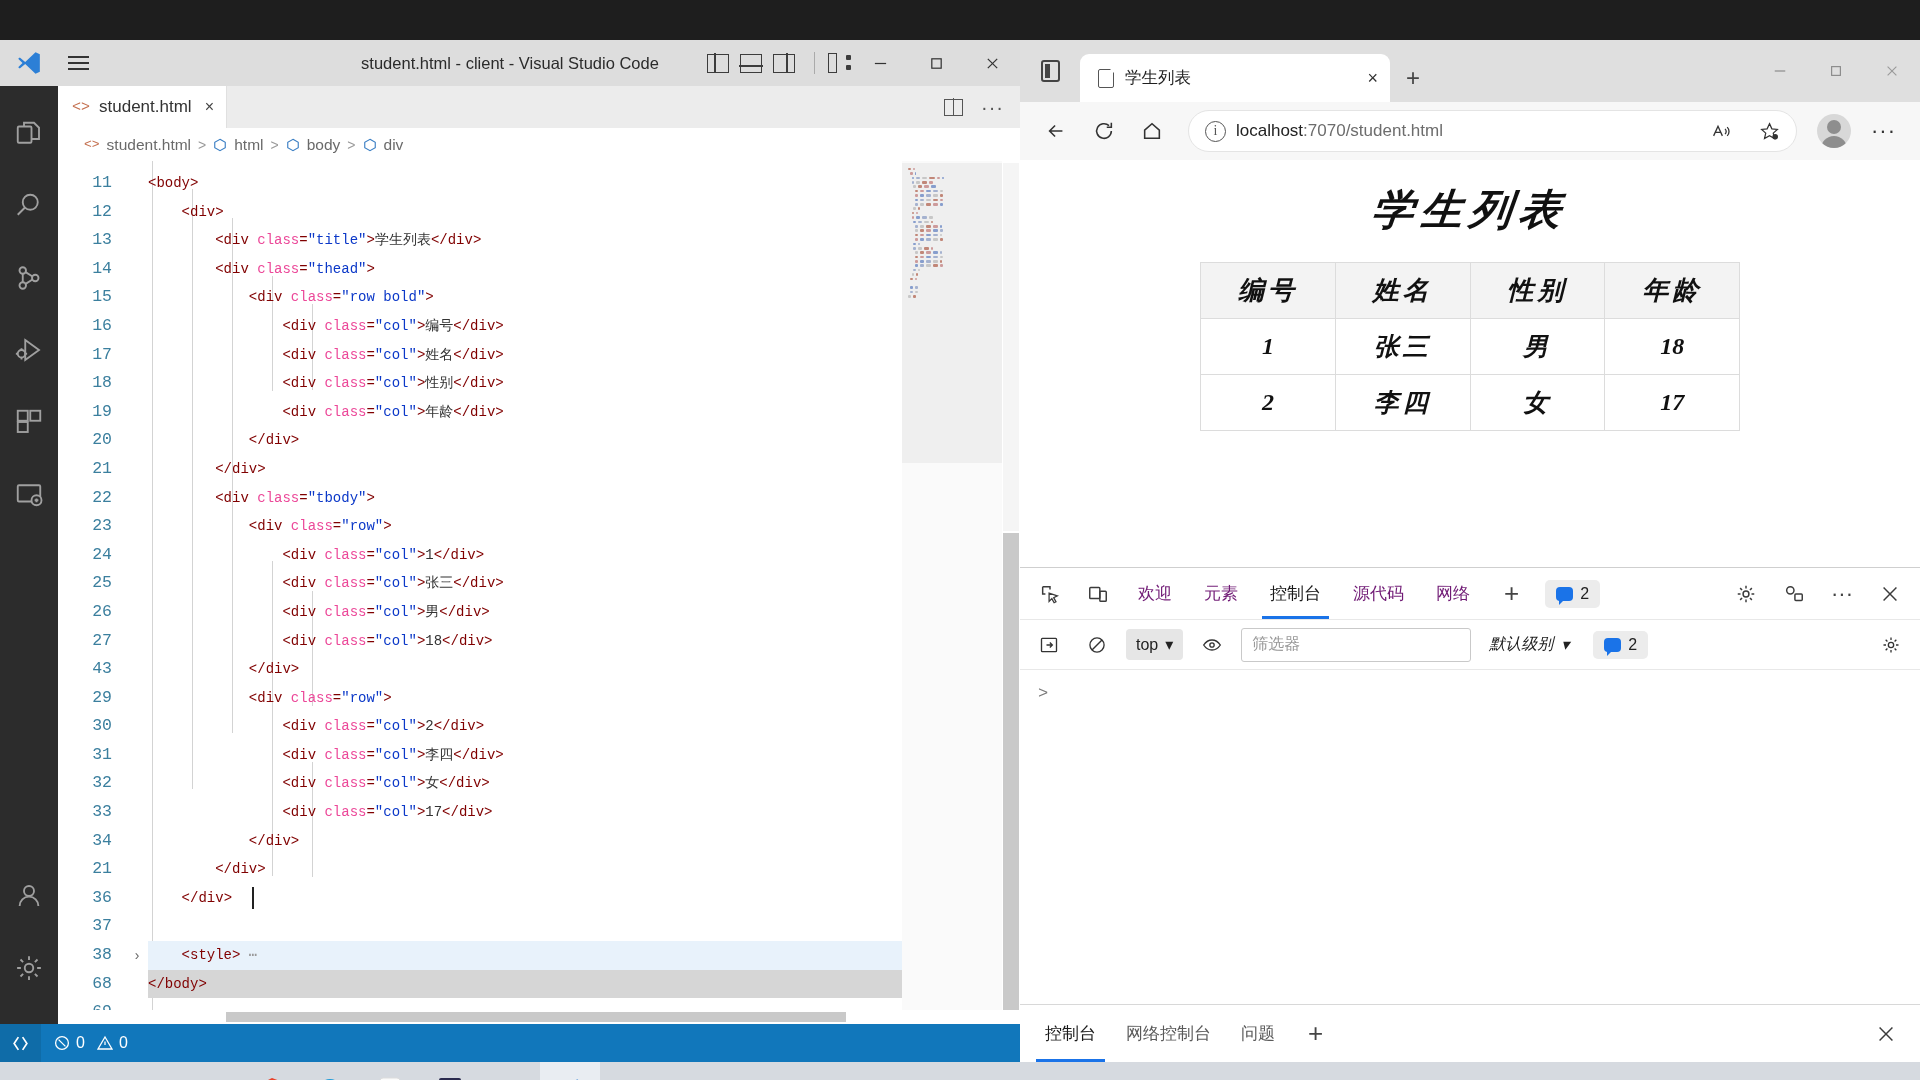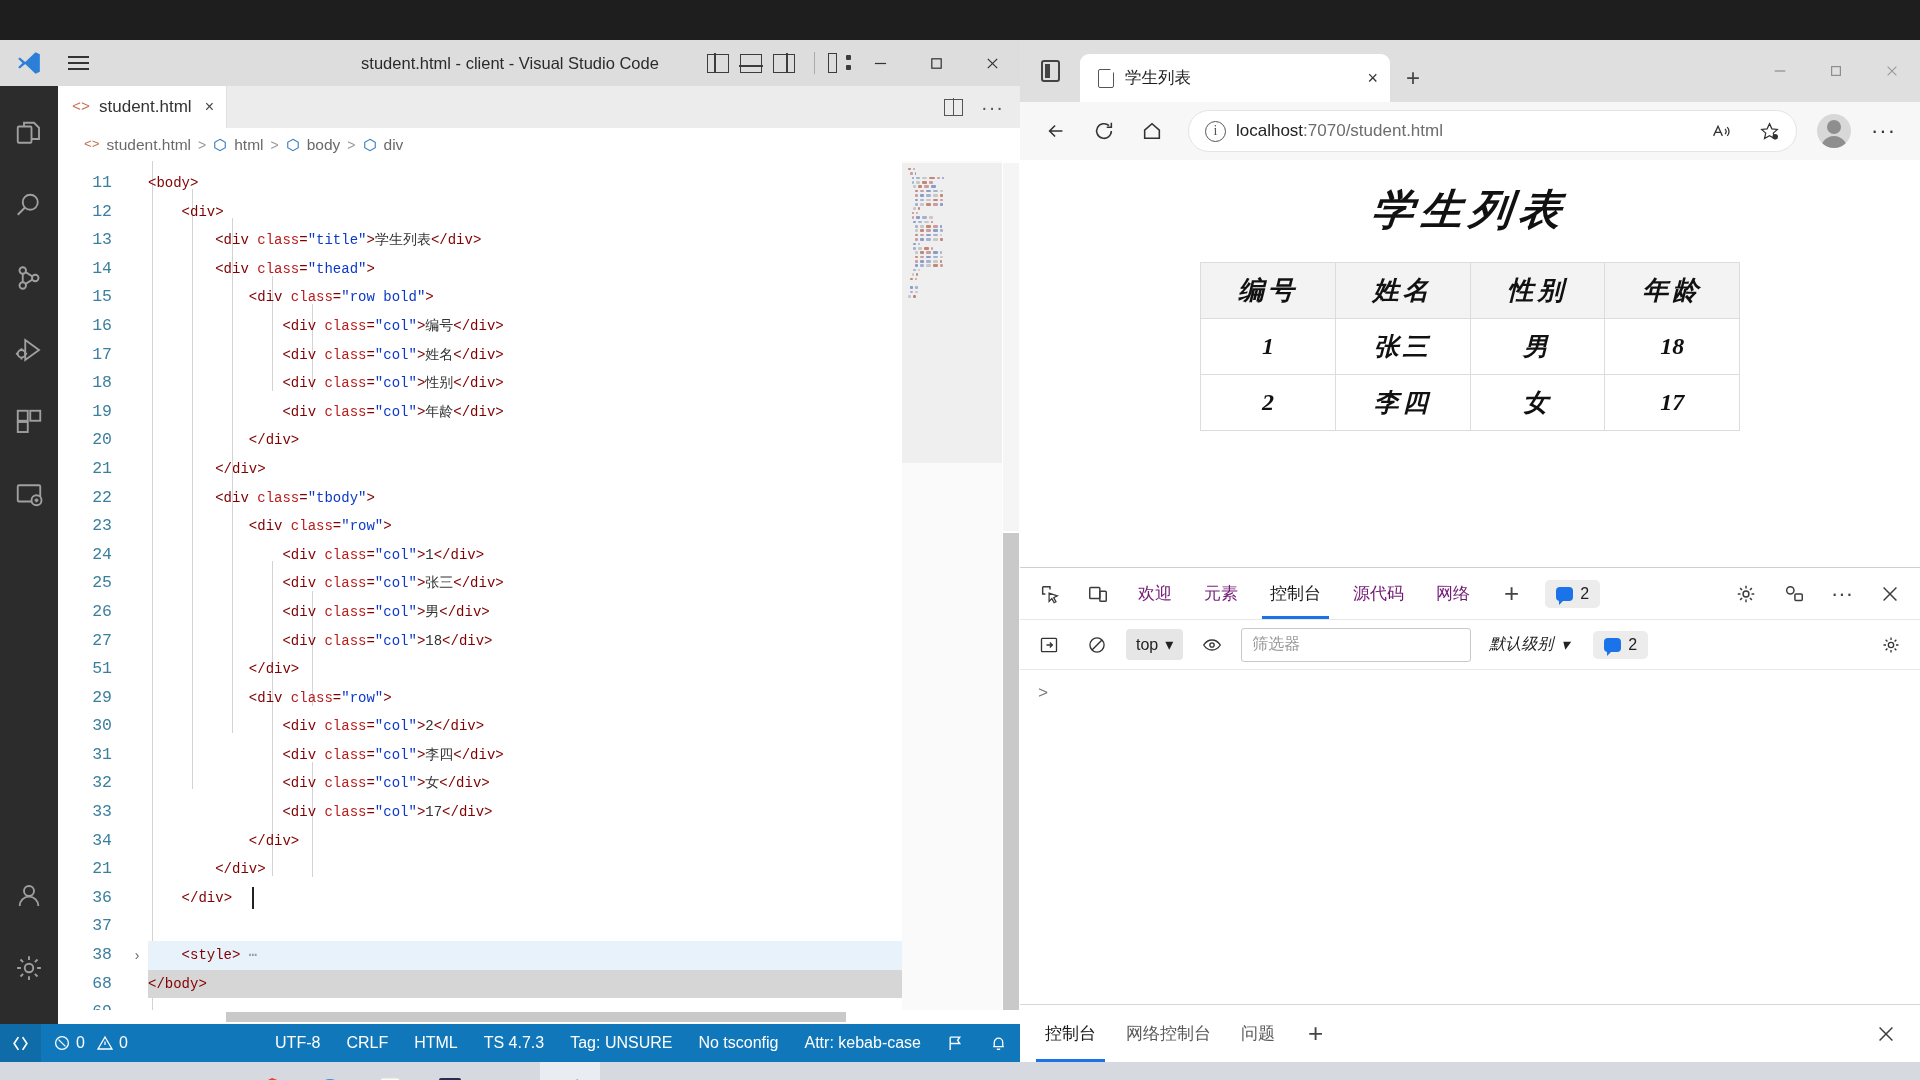--- a/index.html
+++ b/index.html
@@ -85,21 +85,21 @@
   .fold-col { width: 22px; flex: 0 0 22px; padding-top:8px;}
   .fold-col .f { height:28.6px; line-height:28.6px; font-size:14px; color:#666; text-align:center;}
   .code-lines { flex:1; padding-top: 8px; position:relative; min-width:0; overflow:hidden;}
   .cl {
     height: 28.6px; line-height: 28.6px; font-family: "Liberation Mono", monospace;
     font-size: 14px; white-space: pre; color: #333; position:relative;
   }
   .cl.hl { background:#e8f2fb; }
   .cl.sel { background:#d6d6d6; }
   .tk-tag { color: #800000; }
-  .tk-attr { color: #b91c1c; }
+  .tk-attr { color: #ec4899; }
   .tk-val { color: #0b38c8; }
   .tk-txt { color: #333; }
   .tk-dots { color: #999; }
   .indent-guide { position:absolute; top:0; bottom:0; width:1px; background:#d3d3d3; }
   .caret { position:absolute; width:2px; height:22px; background:#222; top:3px; }
 
   .minimap { width: 100px; flex:0 0 100px; background:#fafafa; position:relative; padding-top:6px;}
   .mm-line { height:4.4px; display:flex; gap:2px; padding-left:6px; align-items:center;}
   .mm-seg { height:2.6px; border-radius:1px; }
   .mm-slider { position:absolute; left:0; right:0; top:2px; height:300px; background:rgba(100,100,100,0.07); }
@@ -381,21 +381,21 @@
               <div class="gnum">18</div>
               <div class="gnum">19</div>
               <div class="gnum">20</div>
               <div class="gnum">21</div>
               <div class="gnum">22</div>
               <div class="gnum">23</div>
               <div class="gnum">24</div>
               <div class="gnum">25</div>
               <div class="gnum">26</div>
               <div class="gnum">27</div>
-              <div class="gnum">51</div>
+              <div class="gnum">43</div>
               <div class="gnum">29</div>
               <div class="gnum">30</div>
               <div class="gnum">31</div>
               <div class="gnum">32</div>
               <div class="gnum">33</div>
               <div class="gnum">34</div>
               <div class="gnum">21</div>
               <div class="gnum">36</div>
               <div class="gnum">37</div>
               <div class="gnum">38</div>
@@ -668,40 +668,20 @@
               <line x1="4.6" y1="4.6" x2="11.4" y2="11.4" stroke="#fff" stroke-width="1.3"></line>
             </svg>
           <span>0</span>
           <svg viewBox="0 0 16 16" width="16" height="16" style="margin-left:6px;">
               <path d="M8 2 L15 14 H1 Z" fill="none" stroke="#fff" stroke-width="1.3"></path>
               <line x1="8" y1="6.5" x2="8" y2="10" stroke="#fff" stroke-width="1.3"></line>
             </svg>
           <span>0</span>
         </div>
       </div>
-      <div class="sb-right">
-        <div class="sb-item">UTF-8</div>
-        <div class="sb-item">CRLF</div>
-        <div class="sb-item">HTML</div>
-        <div class="sb-item">TS 4.7.3</div>
-        <div class="sb-item">Tag: UNSURE</div>
-        <div class="sb-item">No tsconfig</div>
-        <div class="sb-item">Attr: kebab-case</div>
-        <div class="sb-item">
-          <svg viewBox="0 0 16 16" width="17" height="17">
-              <path d="M3 2 v12 M3 2 h9 l-2 3 l2 3 H3" fill="none" stroke="#fff" stroke-width="1.3"></path>
-            </svg>
-        </div>
-        <div class="sb-item">
-          <svg viewBox="0 0 16 16" width="17" height="17">
-              <path d="M4 11 V7 a4 4 0 0 1 8 0 v4 h1 H3 Z" fill="none" stroke="#fff" stroke-width="1.2"></path>
-              <path d="M6.6 12.8 a1.6 1.6 0 0 0 2.8 0" fill="none" stroke="#fff" stroke-width="1.2"></path>
-            </svg>
-        </div>
-      </div>
     </div>
   </div>
 
   <div class="browser">
 
     <div class="br-tabstrip">
       <div class="br-tabsbtn">
           <div class="ico"></div>
         </div>
       <div class="br-tab">

